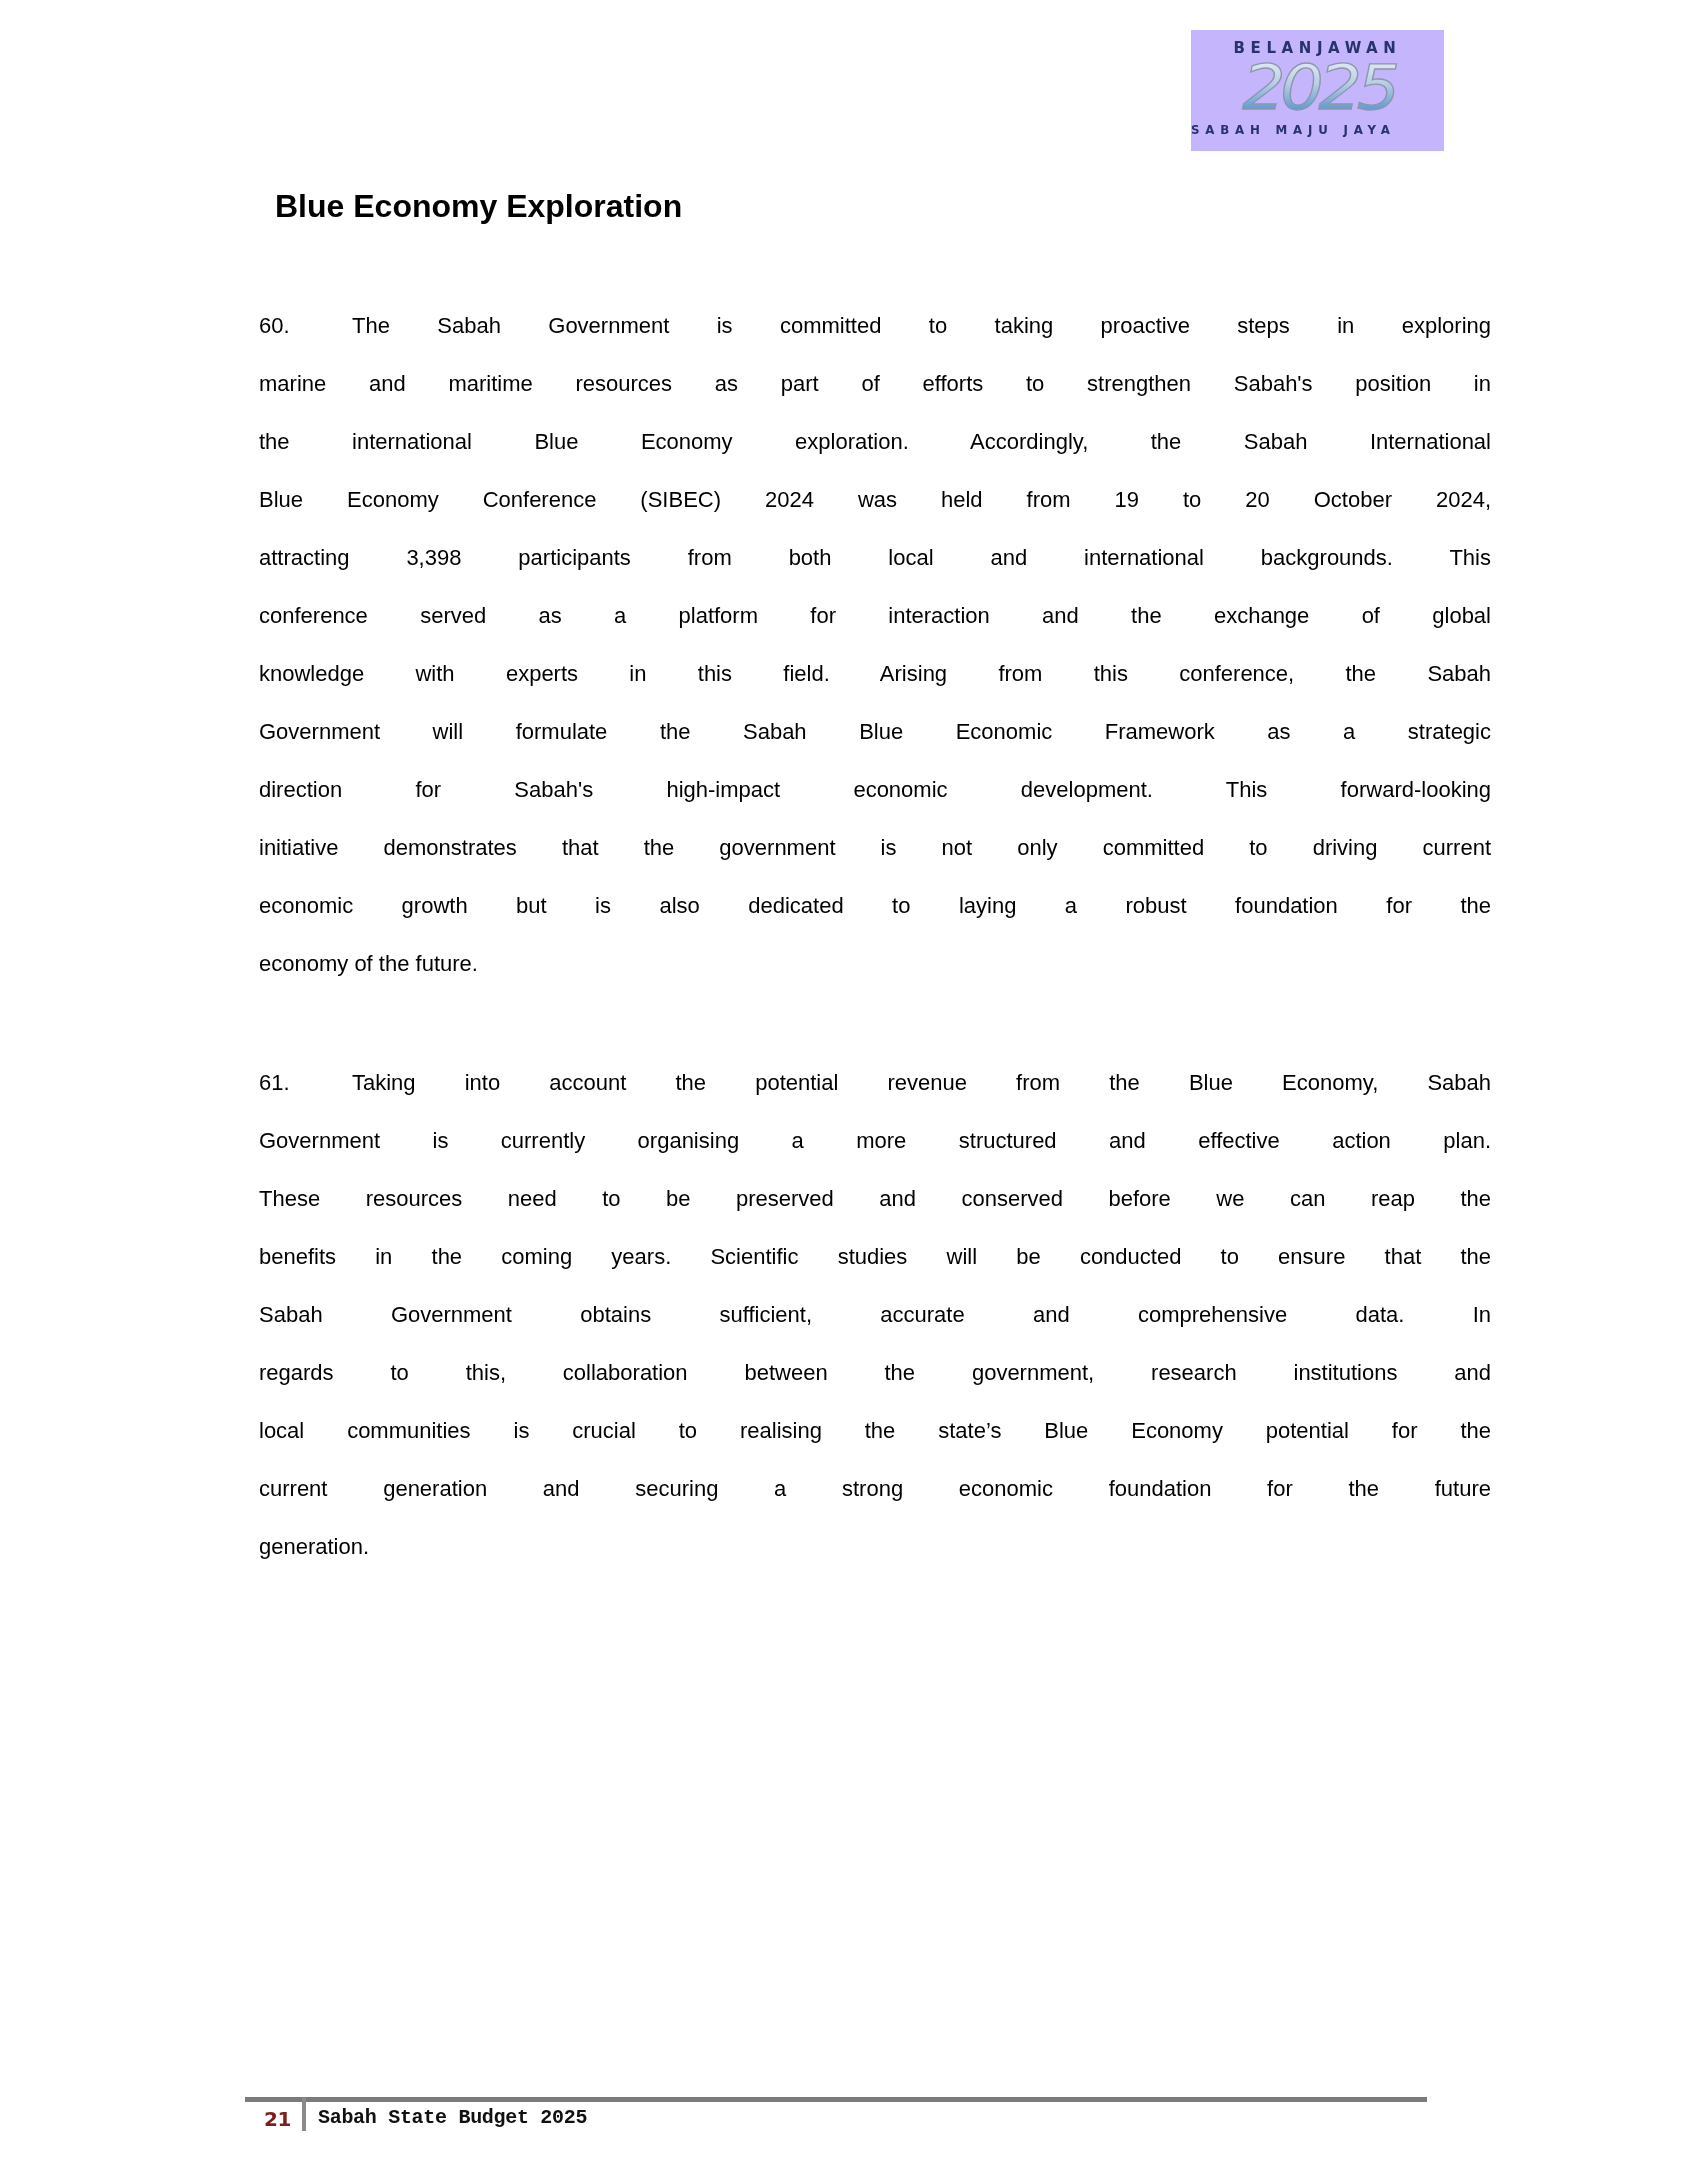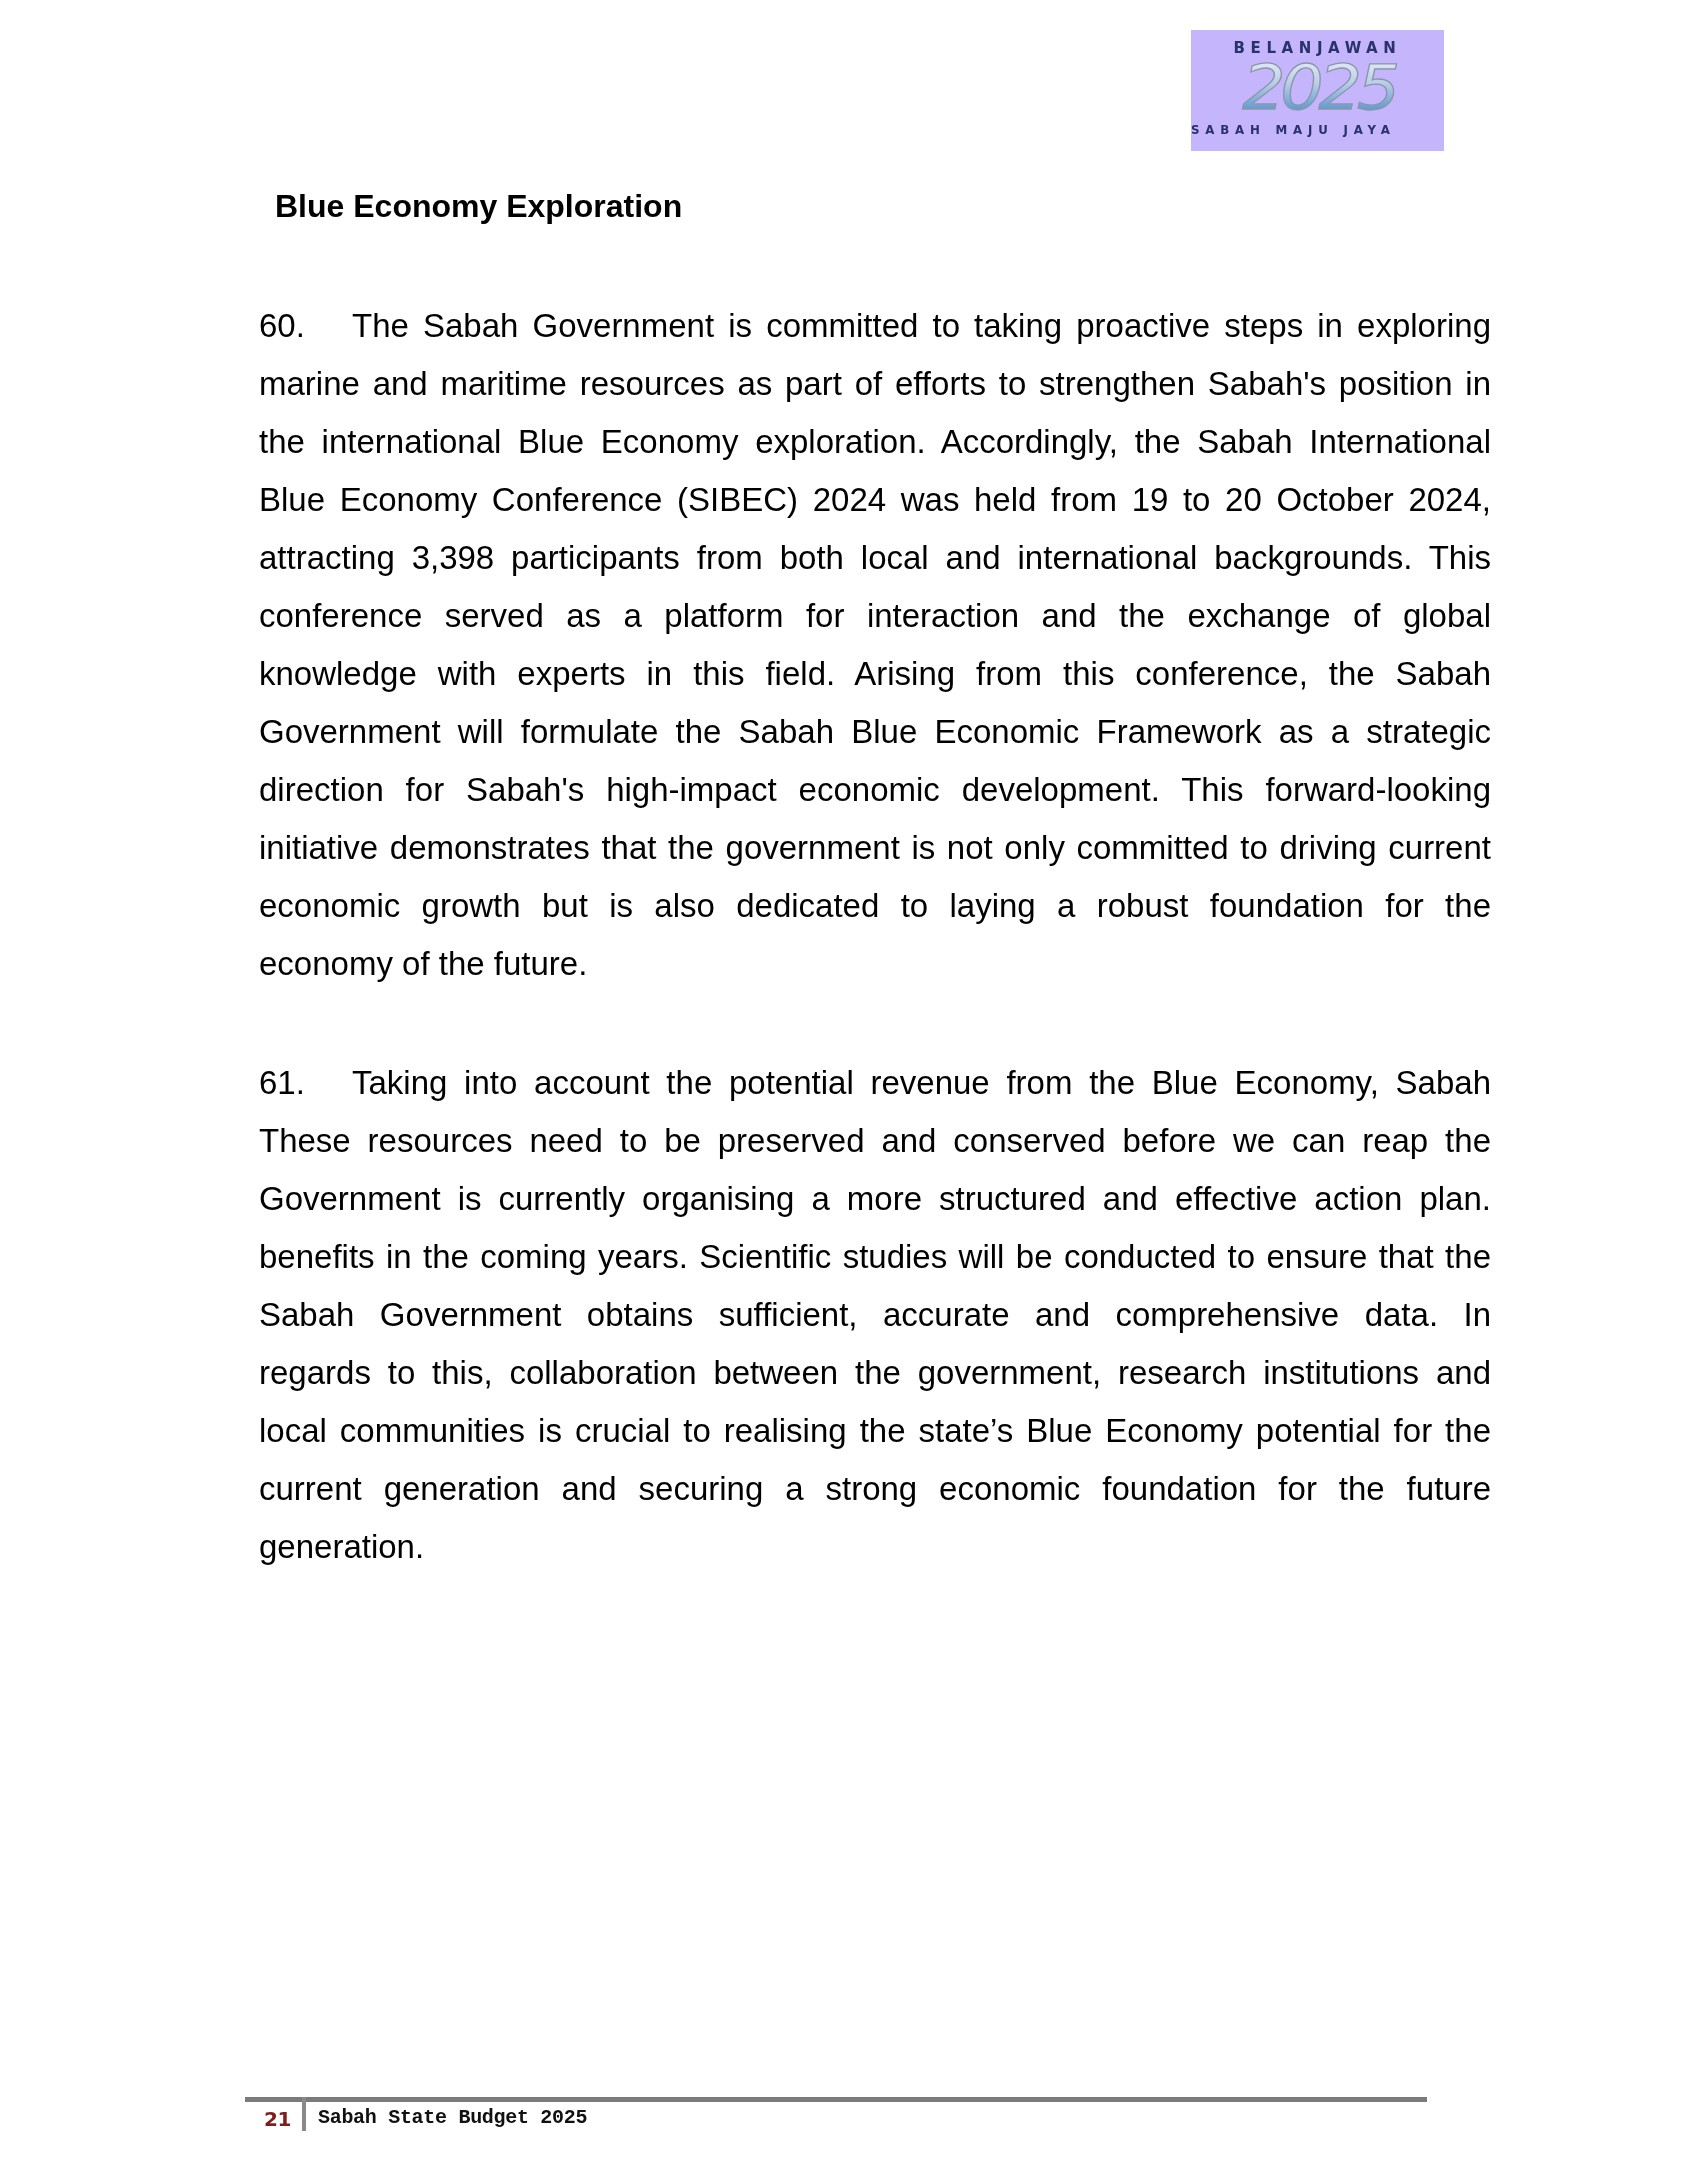--- a/index.html
+++ b/index.html
@@ -14,21 +14,21 @@
           letter-spacing: 5.6px; color: #28336a; }
   .logo svg { position: absolute; left: 26px; top: 31px; }
   .logo .bottom-word { position: absolute; left: 0; top: 93px; width: 253px; text-align: left;
           font-family: "DejaVu Sans", sans-serif; font-weight: bold; font-size: 11.8px;
           letter-spacing: 5.8px; color: #28336a; }
 
   
   .content { position: absolute; left: 259px; top: 177px; width: 1232px; }
   .heading { font-weight: bold; font-size: 32px; line-height: 58px; height: 58px;
              margin: 0 0 62px 16px; white-space: nowrap; }
-  .para { margin: 0 0 61px 0; font-size: 33px; line-height: 58px; }
+  .para { margin: 0 0 61px 0; font-size: 22px; line-height: 58px; }
   .line { display: block; text-align: justify; text-align-last: justify; white-space: nowrap;
           height: 58px; }
   .line.last { text-align: left; text-align-last: left; }
   .line .inner { display: block; white-space: normal; text-align: justify; text-align-last: justify;
                  word-spacing: 0; }
   .line.last .inner { text-align: center; text-align-last: left; }
   .pnum { display: inline-block; width: 93px; }
 
   
   .footer-bar { position: absolute; left: 245px; top: 2097px; width: 1182px; height: 5.2px; background: #7b7b7b; }
@@ -96,24 +96,24 @@
     <span class="line last">
         <span class="inner">economy of the future.</span>
       </span>
   </div>
 
   <div class="para">
     <span class="line">
         <span class="inner"><span class="pnum">61.</span><span>Taking into account the potential revenue from the Blue Economy, Sabah</span></span>
       </span>
     <span class="line">
-        <span class="inner">These resources need to be preserved and conserved before we can reap the</span>
+        <span class="inner">Government is currently organising a more structured and effective action plan.</span>
       </span>
     <span class="line">
-        <span class="inner">Government is currently organising a more structured and effective action plan.</span>
+        <span class="inner">These resources need to be preserved and conserved before we can reap the</span>
       </span>
     <span class="line">
         <span class="inner">benefits in the coming years. Scientific studies will be conducted to ensure that the</span>
       </span>
     <span class="line">
         <span class="inner">Sabah Government obtains sufficient, accurate and comprehensive data. In</span>
       </span>
     <span class="line">
         <span class="inner">regards to this, collaboration between the government, research institutions and</span>
       </span>

